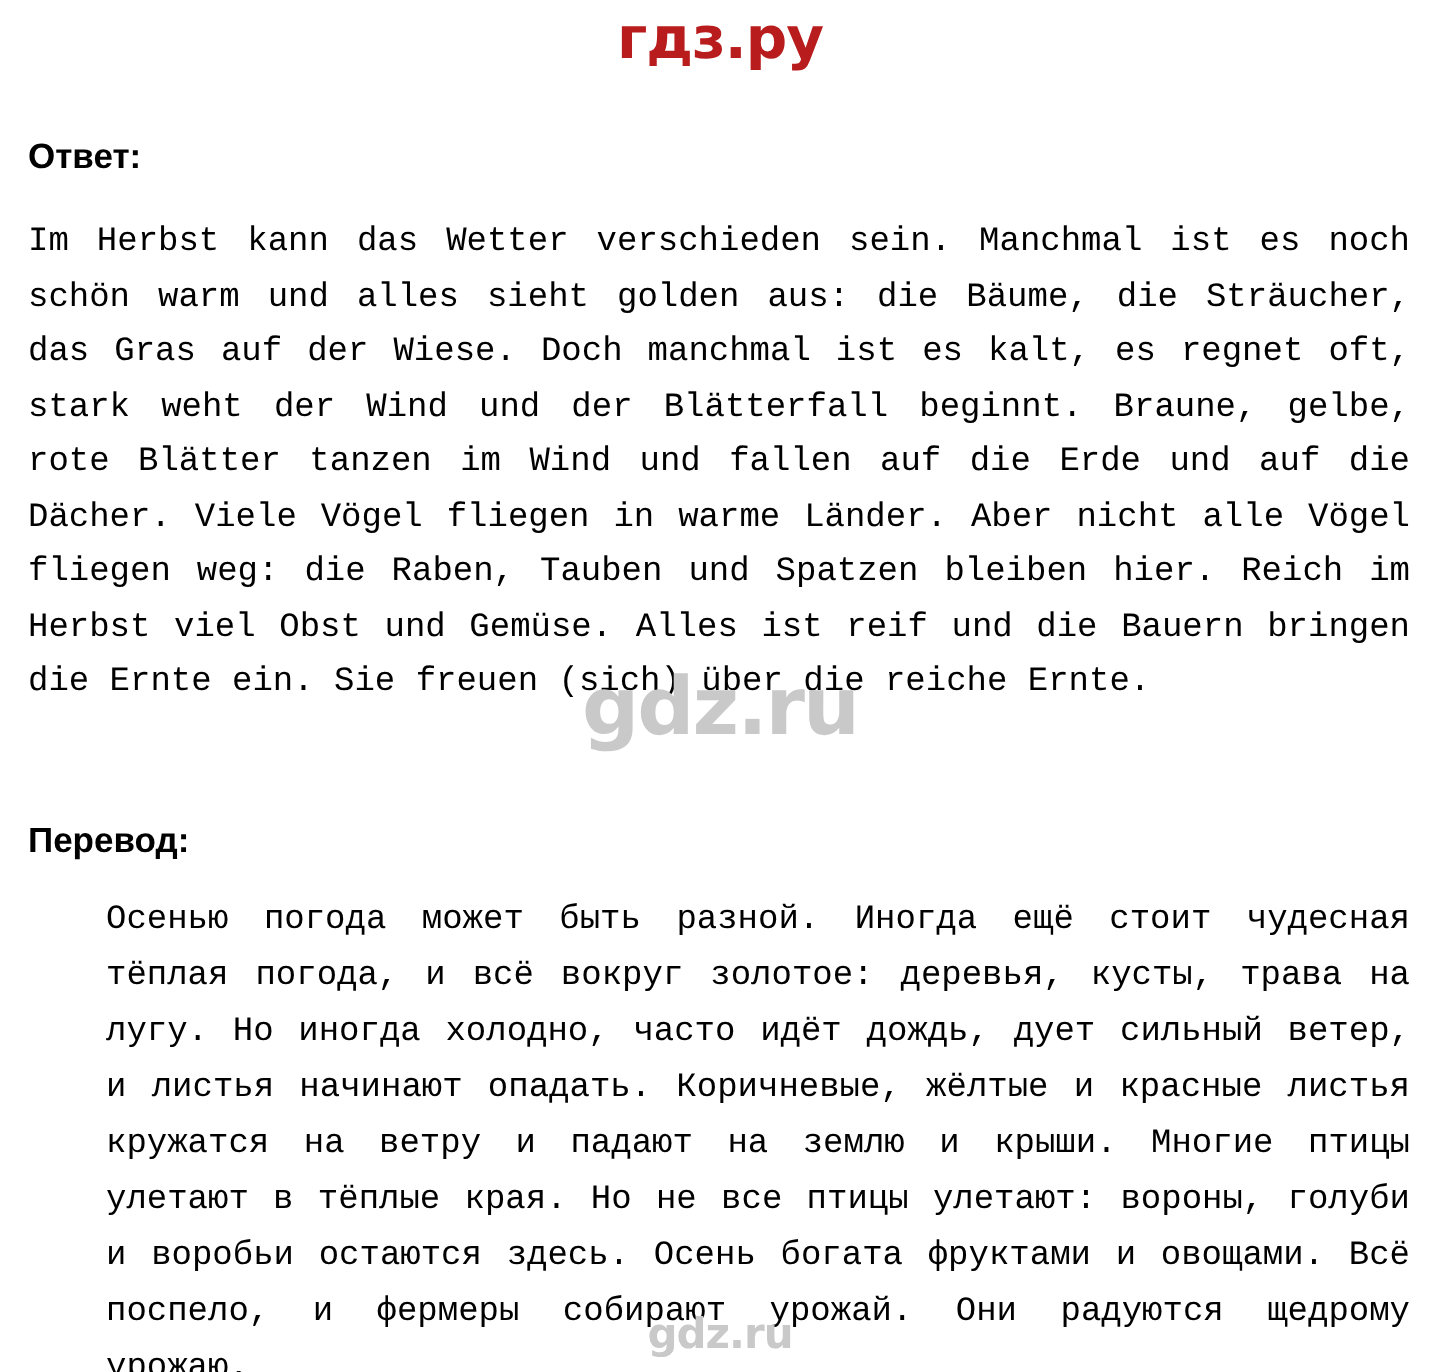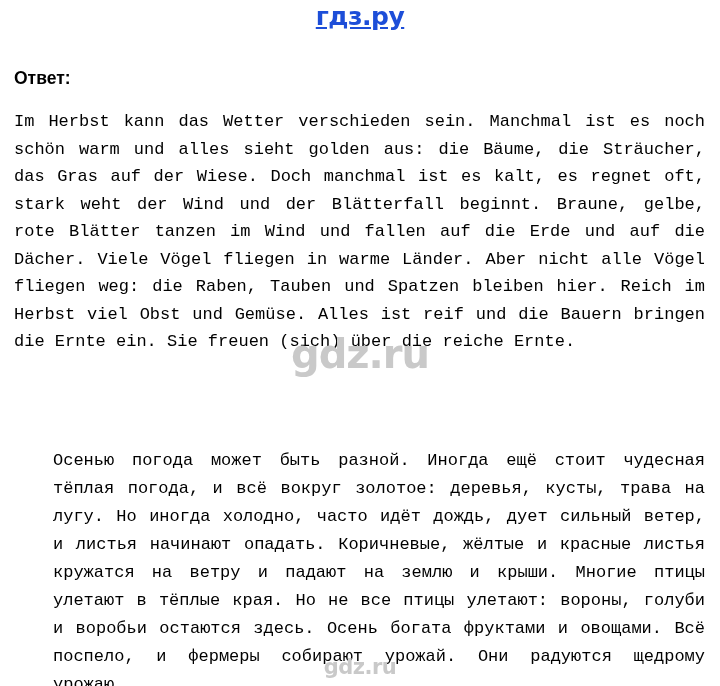--- a/index.html
+++ b/index.html
@@ -23,26 +23,25 @@
 
   
   .top-logo {
     position: absolute;
     left: 0;
     top: 0;
     width: 720px;
     text-align: center;
     font-family: "DejaVu Sans", sans-serif;
     font-weight: bold;
-    font-size: 25px;
+    font-size: 29px;
     letter-spacing: -0.5px;
-    color: #1d4ed8;
+    color: #b91c1c;
     padding-top: 2px;
     user-select: none;
-    text-decoration: underline;
   }
 
   
   .content {
     position: absolute;
     left: 14px;
     top: 36px;
     width: 692px;
   }
 
@@ -143,20 +142,23 @@
     </div>
 
     <div class="answer-text-wrap">
       <p class="body-text">Im Herbst kann das Wetter verschieden sein. Manchmal ist es noch schön warm und alles sieht golden aus: die Bäume, die Sträucher, das Gras auf der Wiese. Doch manchmal ist es kalt, es regnet oft, stark weht der Wind und der Blätterfall beginnt. Braune, gelbe, rote Blätter tanzen im Wind und fallen auf die Erde und auf die Dächer. Viele Vögel fliegen in warme Länder. Aber nicht alle Vögel fliegen weg: die Raben, Tauben und Spatzen bleiben hier. Reich im Herbst viel Obst und Gemüse. Alles ist reif und die Bauern bringen die Ernte ein. Sie freuen (sich) über die reiche Ernte.</p>
     </div>
 
   </div>
 
   <div class="mid-logo">gdz.ru</div>
 
+  <div class="perevod-label-wrap">
+    <p class="section-label">Перевод:</p>
+  </div>
 
   <div class="perevod-text-wrap">
     <p class="body-text">Осенью погода может быть разной. Иногда ещё стоит чудесная тёплая погода, и всё вокруг золотое: деревья, кусты, трава на лугу. Но иногда холодно, часто идёт дождь, дует сильный ветер, и листья начинают опадать. Коричневые, жёлтые и красные листья кружатся на ветру и падают на землю и крыши. Многие птицы улетают в тёплые края. Но не все птицы улетают: вороны, голуби и воробьи остаются здесь. Осень богата фруктами и овощами. Всё поспело, и фермеры собирают урожай. Они радуются щедрому урожаю.</p>
   </div>
 
   <div class="bottom-logo">gdz.ru</div>
 
 </div>
 
 </body></html>

